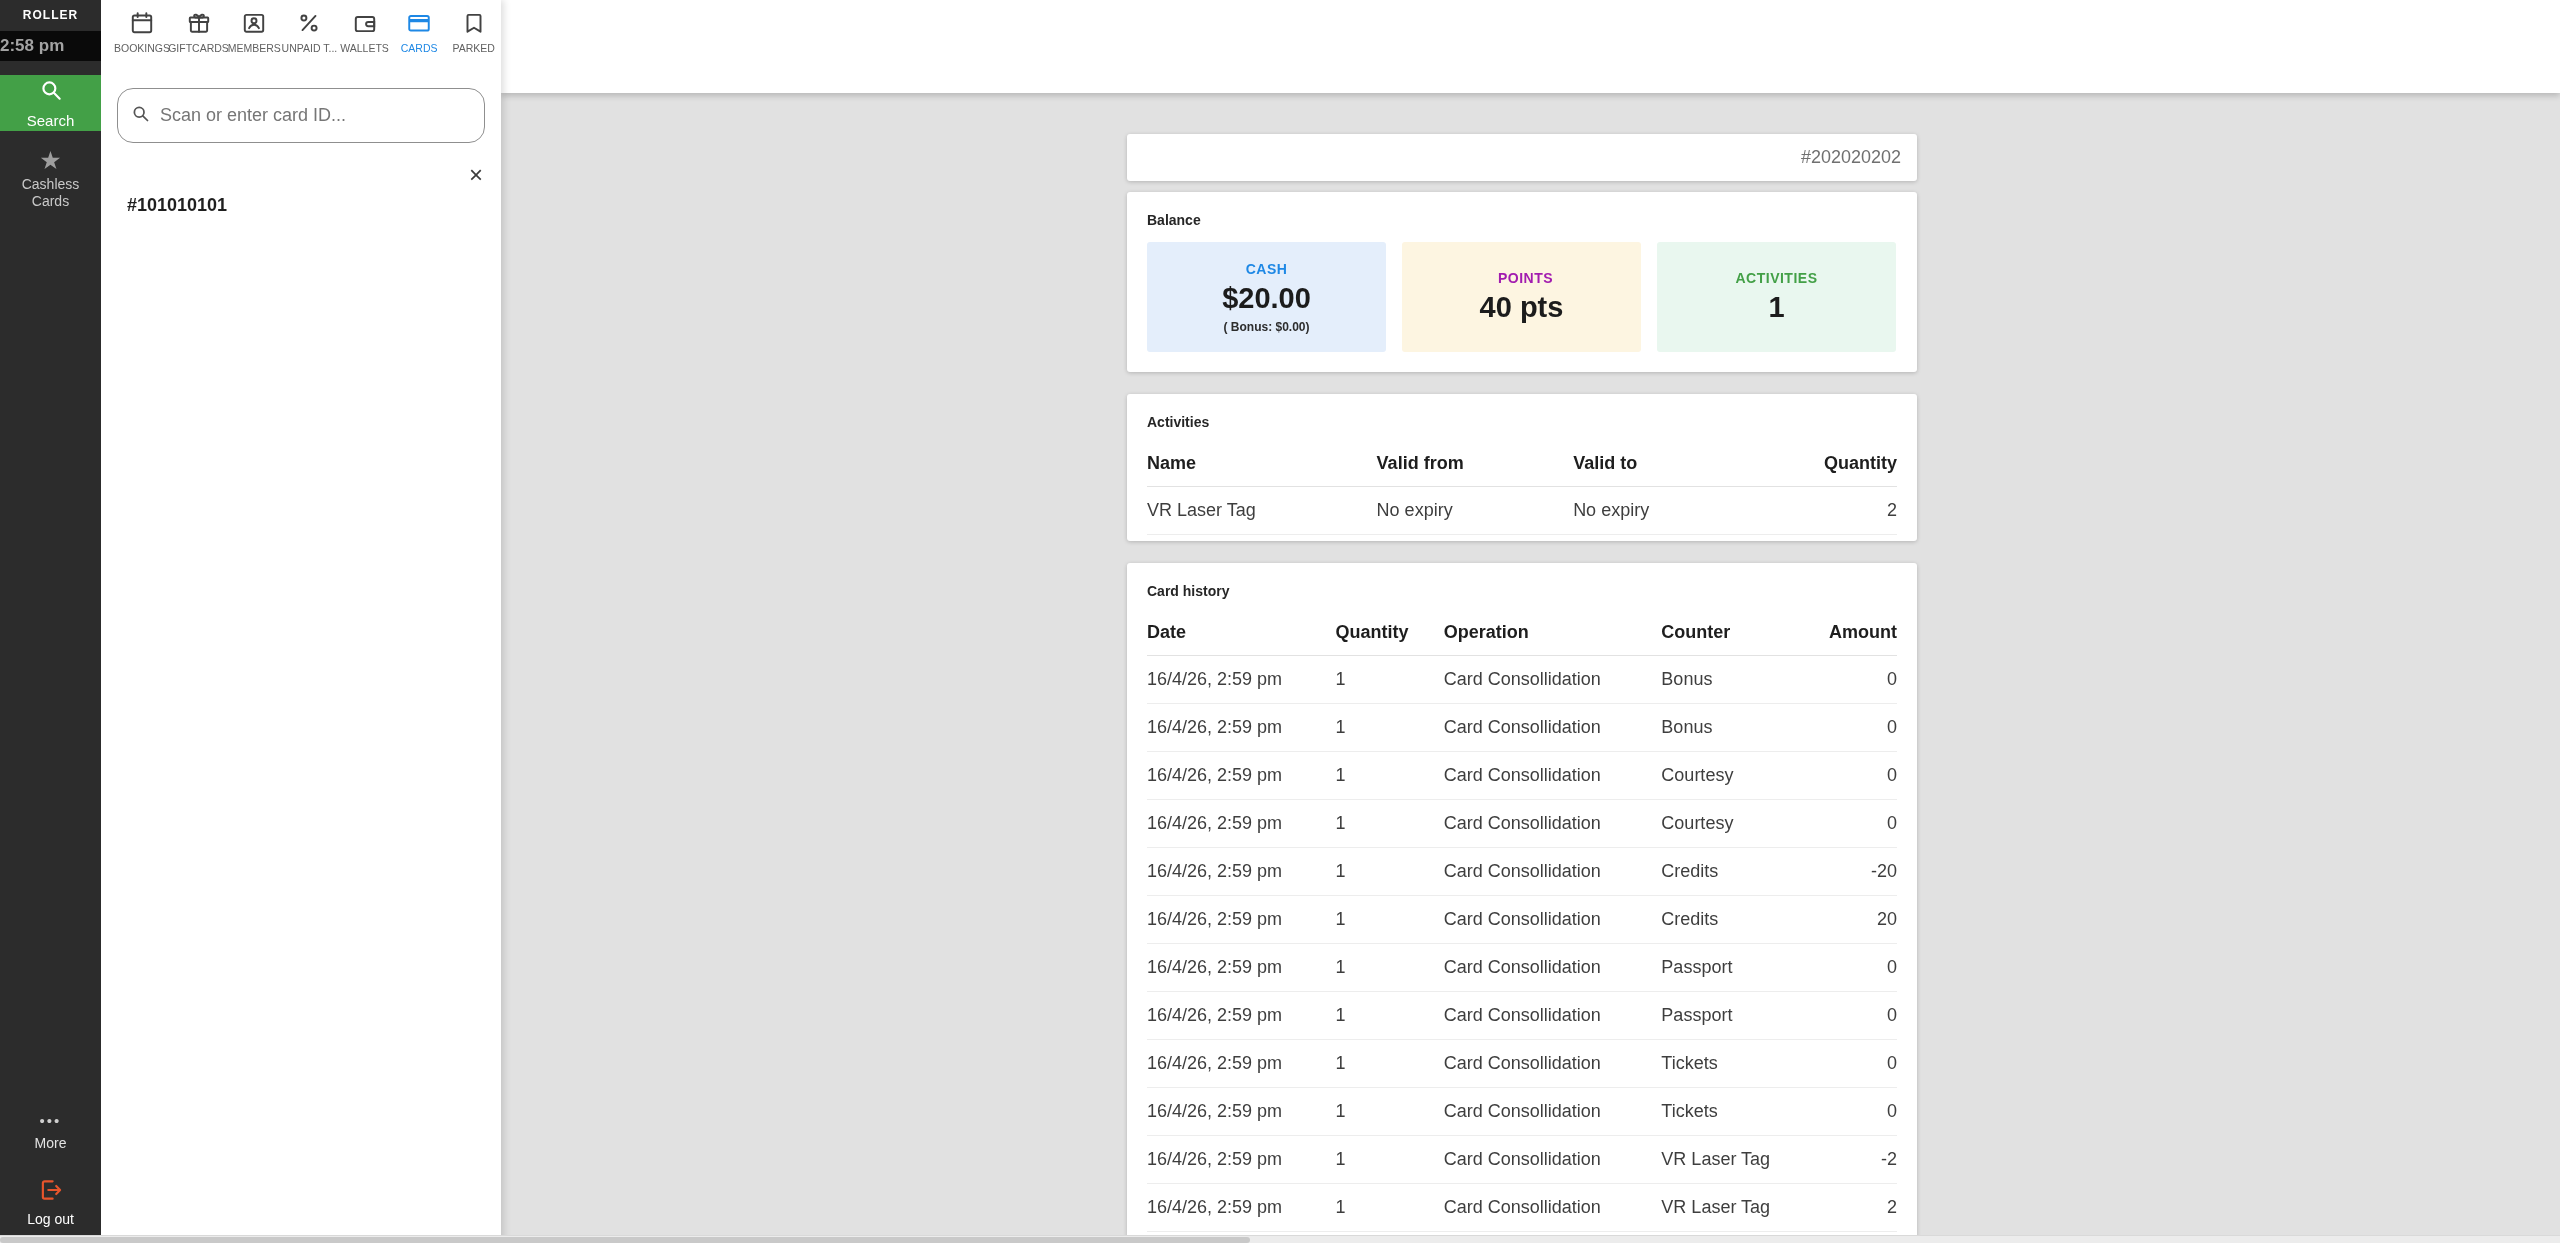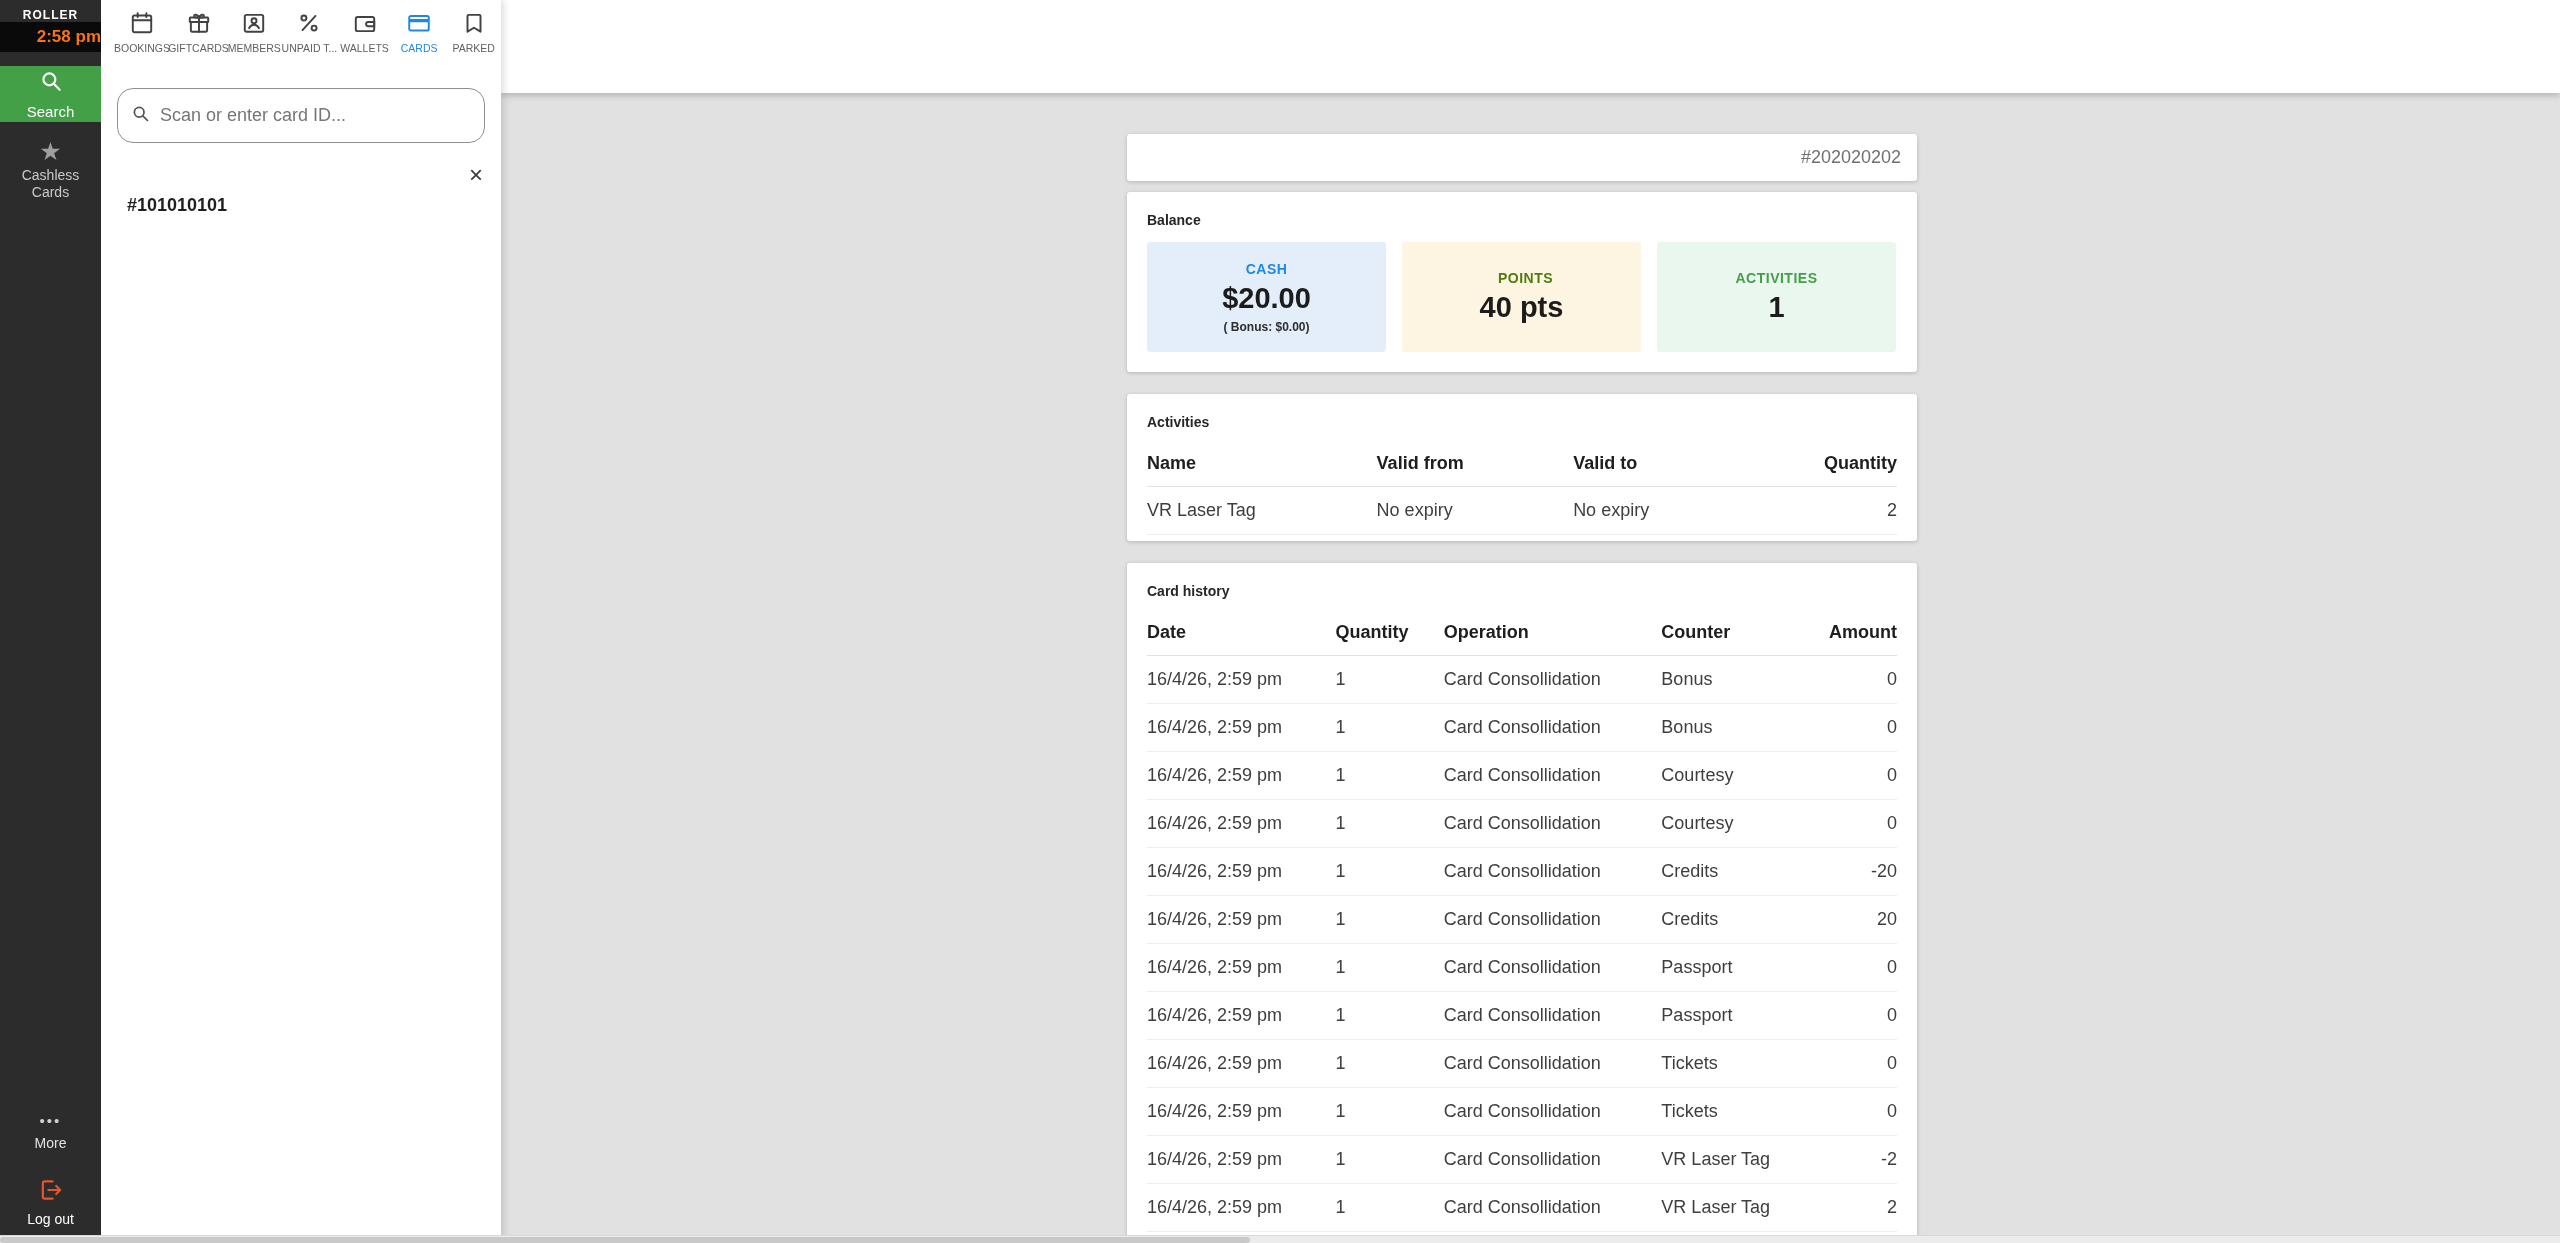--- a/index.html
+++ b/index.html
@@ -2,21 +2,21 @@
 <html><head>
 <meta charset="utf-8">
 <style>
   * { margin:0; padding:0; box-sizing:border-box; }
   html,body { width:2560px; height:1243px; overflow:hidden; }
   body { font-family:"Liberation Sans", sans-serif; background:#e1e1e1; position:relative; }
 
   
   .sidebar { position:absolute; left:0; top:0; width:101px; height:100%; background:#2c2c2c; z-index:10; }
   .brand { color:#fff; font-size:12px; font-weight:700; letter-spacing:1px; text-align:center; margin-top:8px; }
-  .time-strip { background:#0a0a0a; color:#f97316; font-size:17px; font-weight:700; text-align:right; height:30px; line-height:30px; }
+  .time-strip { background:#0a0a0a; color:#a3a3a3; font-size:17px; font-weight:700; text-align:left; height:30px; line-height:30px; margin-top:9px; }
   .side-btn { display:flex; flex-direction:column; align-items:center; justify-content:center; cursor:pointer; }
   .search-btn { background:#43a047; height:56px; margin-top:14px; color:#fff; gap:5px; }
   .search-btn .lbl { font-size:15px; color:#fff; }
   .cashless { margin-top:16px; gap:3px; }
   .star-glyph { font-size:25px; color:#9e9e9e; line-height:26px; }
   .cashless .lbl { font-size:14px; color:#c9c9c9; text-align:center; line-height:17px; width:70px; }
   .side-bottom { position:absolute; bottom:16px; left:0; width:100%; }
   .more-block { gap:2px; }
   .more-dots { color:#cfcfcf; font-size:15px; letter-spacing:2px; line-height:12px; }
   .more-block .lbl { font-size:14px; color:#e3e3e3; margin-top:6px; }
@@ -51,21 +51,21 @@
 
   .balance-card { margin-top:11px; padding:20px; }
   .section-title { font-size:14px; font-weight:700; color:#262626; }
   .balance-boxes { display:flex; gap:16px; margin-top:14px; }
   .bbox { width:239px; height:110px; border-radius:3px; display:flex; flex-direction:column; align-items:center; justify-content:center; }
   .bbox-cash { background:#e4eefb; }
   .bbox-points { background:#fdf5e1; }
   .bbox-activities { background:#e9f7ef; }
   .blabel { font-size:14px; font-weight:700; letter-spacing:0.5px; }
   .blabel-cash { color:#1e88e5; }
-  .blabel-points { color:#4d7c0f;margin-left:8px; }
+  .blabel-points { color:#a21caf;margin-left:8px; }
   .blabel-activities { color:#43a047; }
   .bvalue { font-size:29px; font-weight:700; color:#1c1c1c; margin-top:5px; }
   .bsub { font-size:12px; font-weight:700; color:#2d2d2d; margin-top:5px; }
 
   .activities-card, .history-card { margin-top:22px; padding:20px 20px 6px; }
   table { border-collapse:collapse; width:100%; margin-top:10px; table-layout:fixed; }
   th { text-align:left; font-size:18px; font-weight:700; color:#1e1e1e; padding:13px 0 12px; border-bottom:1px solid #e2e2e2; }
   td { font-size:18px; color:#3e3e3e; padding:13px 0; border-bottom:1px solid #ededed; }
   th:last-child, td:last-child { text-align:right; }
   .activities-table th:nth-child(1){width:229px;} .activities-table th:nth-child(2){width:196px;}

